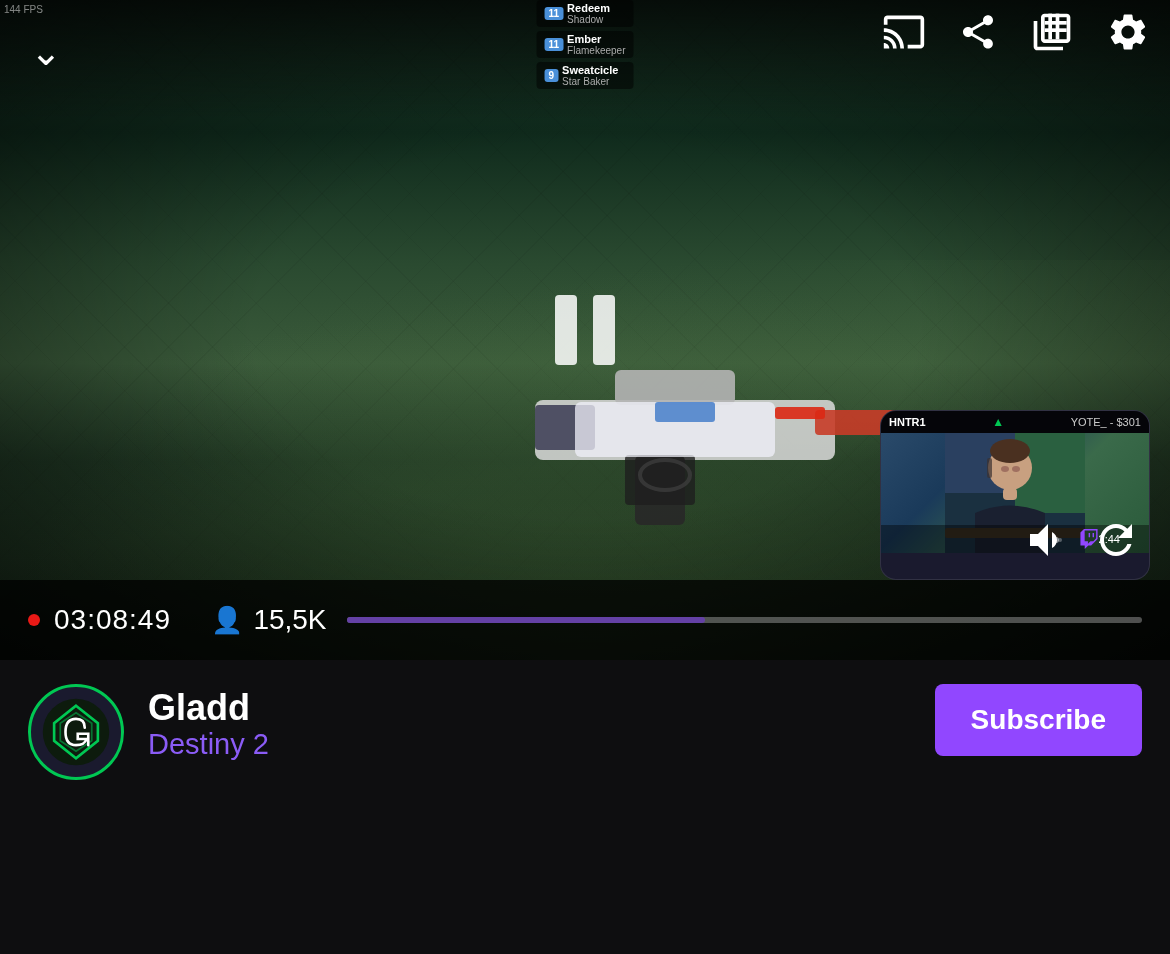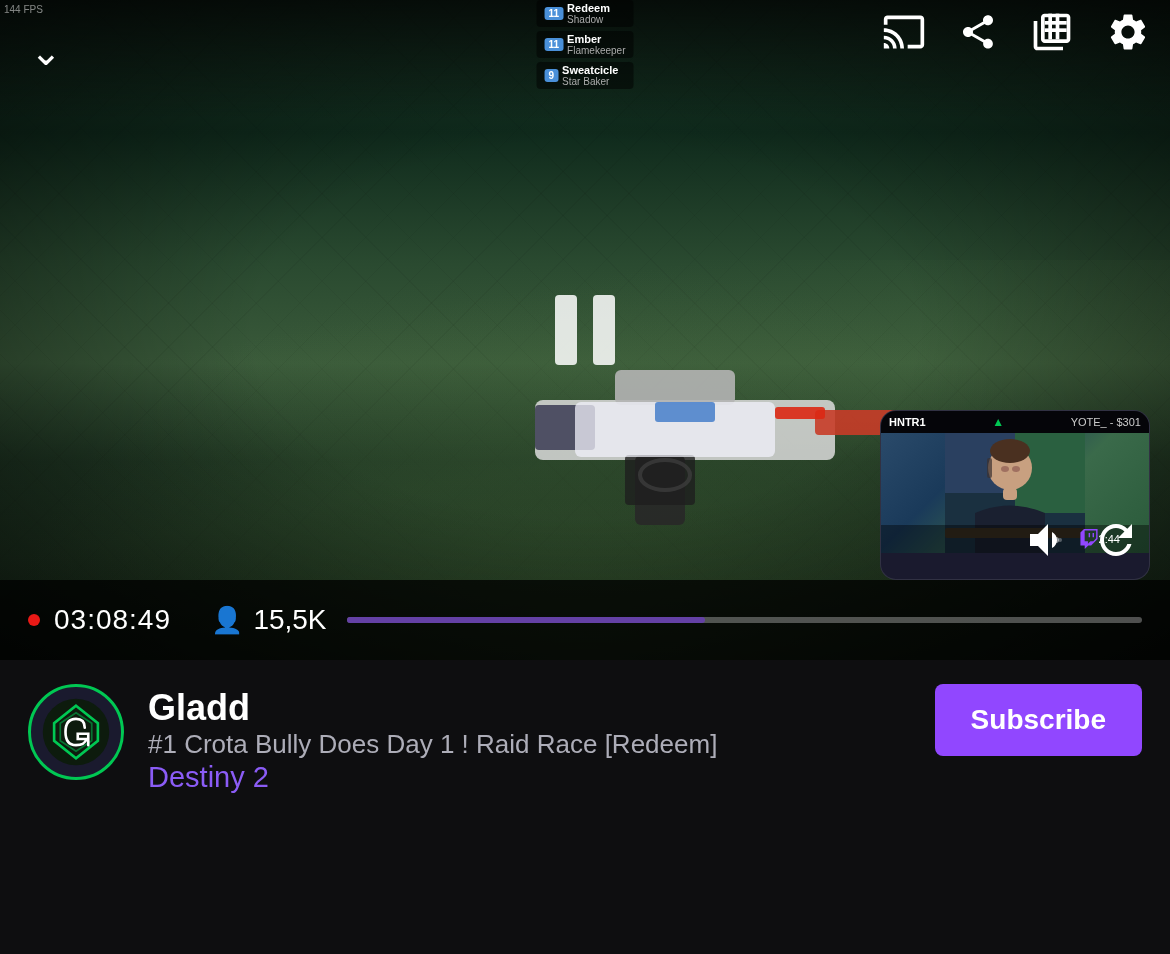--- a/index.html
+++ b/index.html
@@ -513,18 +513,17 @@
       <polygon points="40,10 65,30 65,50 40,70 15,50 15,30" fill="none" stroke="#00c853" stroke-width="3"></polygon>
 
       <path d="M40 18 L58 30 L58 50 L40 62 L22 50 L22 30 Z" fill="none" stroke="#00c853" stroke-width="2" opacity="0.5"></path>
 
       <path d="M50 35 Q50 25 40 25 Q28 25 28 40 Q28 55 40 55 Q50 55 52 48 L42 48 L42 42 L54 42 L54 55" fill="none" stroke="white" stroke-width="3" stroke-linecap="round"></path>
     </svg>
   </div>
 
   <div class="channel-info">
     <div class="channel-name">Gladd</div>
-    <div class="stream-title">#1 Crota Bully Does Day 1 ! Raid Race [Redeem]</div>
     <div class="game-name">Destiny 2</div>
   </div>
 
   <button class="subscribe-button">Subscribe</button>
 </div>
 
 </body></html>

